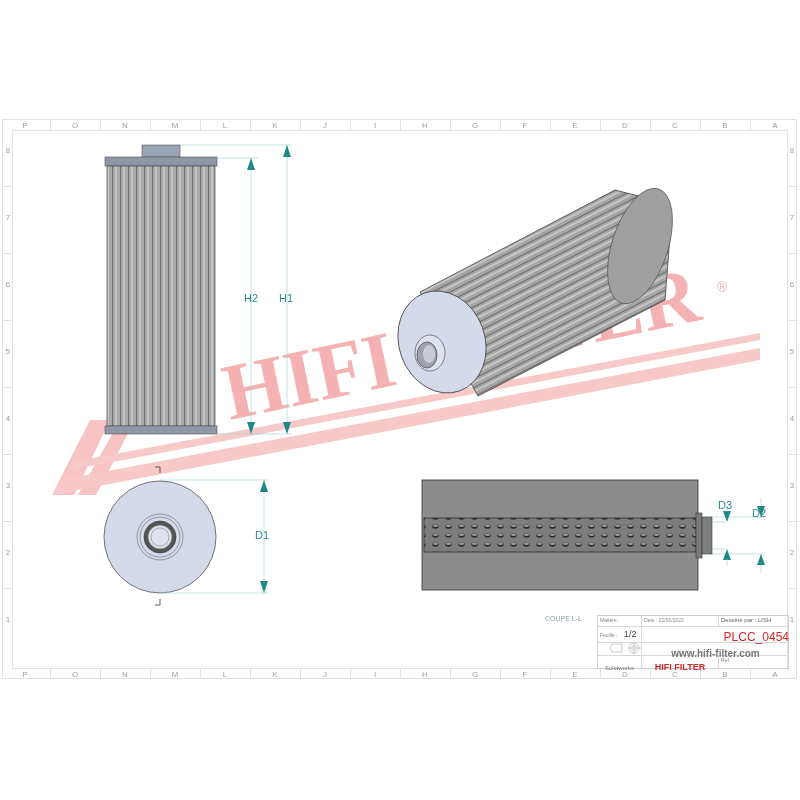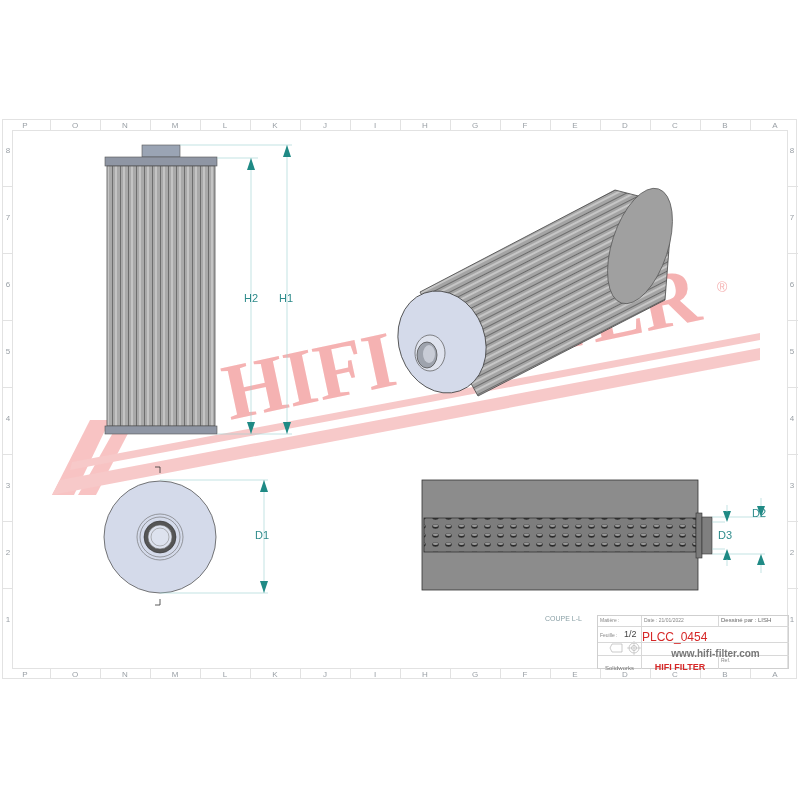--- a/index.html
+++ b/index.html
@@ -236,40 +236,40 @@
       <circle cx="634" cy="648" r="5" fill="none" stroke="#aaa" stroke-width="0.6"></circle>
       <circle cx="634" cy="648" r="2.5" fill="none" stroke="#aaa" stroke-width="0.6"></circle>
       <line x1="627" y1="648" x2="641" y2="648" stroke="#aaa" stroke-width="0.5"></line>
       <line x1="634" y1="641" x2="634" y2="655" stroke="#aaa" stroke-width="0.5"></line>
     </g>
   </svg>
 
   <div class="dim-label" style="left:244px;top:292px">H2</div>
   <div class="dim-label" style="left:279px;top:292px">H1</div>
   <div class="dim-label" style="left:255px;top:529px">D1</div>
-  <div class="dim-label" style="left:718px;top:529px">D3</div>
+  <div class="dim-label" style="left:718px;top:499px">D3</div>
   <div class="dim-label" style="left:752px;top:507px">D2</div>
 
   <div class="coupe">COUPE L-L</div>
 
   <div class="tb">
     <div class="tb-cell" style="left:0;top:0;width:44px;height:11px">
       <span class="tiny" style="position:absolute;left:2px;top:1px">Matière :</span>
     </div>
     <div class="tb-cell" style="left:44px;top:0;width:77px;height:11px">
       <span class="tiny" style="position:absolute;left:2px;top:1px">Date : 21/01/2022</span>
     </div>
     <div class="tb-cell" style="left:121px;top:0;width:70px;height:11px;border-right:none">
       <span class="small" style="position:absolute;left:2px;top:1px;font-size:6px">Dessiné par : LISH</span>
     </div>
     <div class="tb-cell" style="left:0;top:11px;width:44px;height:16px">
       <span class="tiny" style="position:absolute;left:2px;top:5px">Feuille :</span>
       <span style="position:absolute;left:26px;top:2px;font-size:9px;color:#444">1/2</span>
     </div>
-    <div class="tb-cell" style="left:44px;top:11px;width:147px;height:16px;border-right:none;text-align:left">
+    <div class="tb-cell" style="left:44px;top:11px;width:147px;height:16px;border-right:none;text-align:right">
       <span style="font-size:12px;color:#d62828;line-height:16px">PLCC_0454</span>
     </div>
     <div class="tb-cell" style="left:0;top:27px;width:44px;height:13px"></div>
     <div class="tb-cell" style="left:44px;top:27px;width:147px;height:13px;border-right:none;text-align:center">
       <span style="font-size:10px;font-weight:bold;color:#777;line-height:13px">www.hifi-filter.com</span>
     </div>
     <div class="tb-cell" style="left:0;top:40px;width:44px;height:13px;border-bottom:none;text-align:center">
       <span class="small" style="font-size:6px;line-height:13px;color:#777">Solidworks</span>
     </div>
     <div class="tb-cell" style="left:44px;top:40px;width:77px;height:13px;border-bottom:none;text-align:center">

